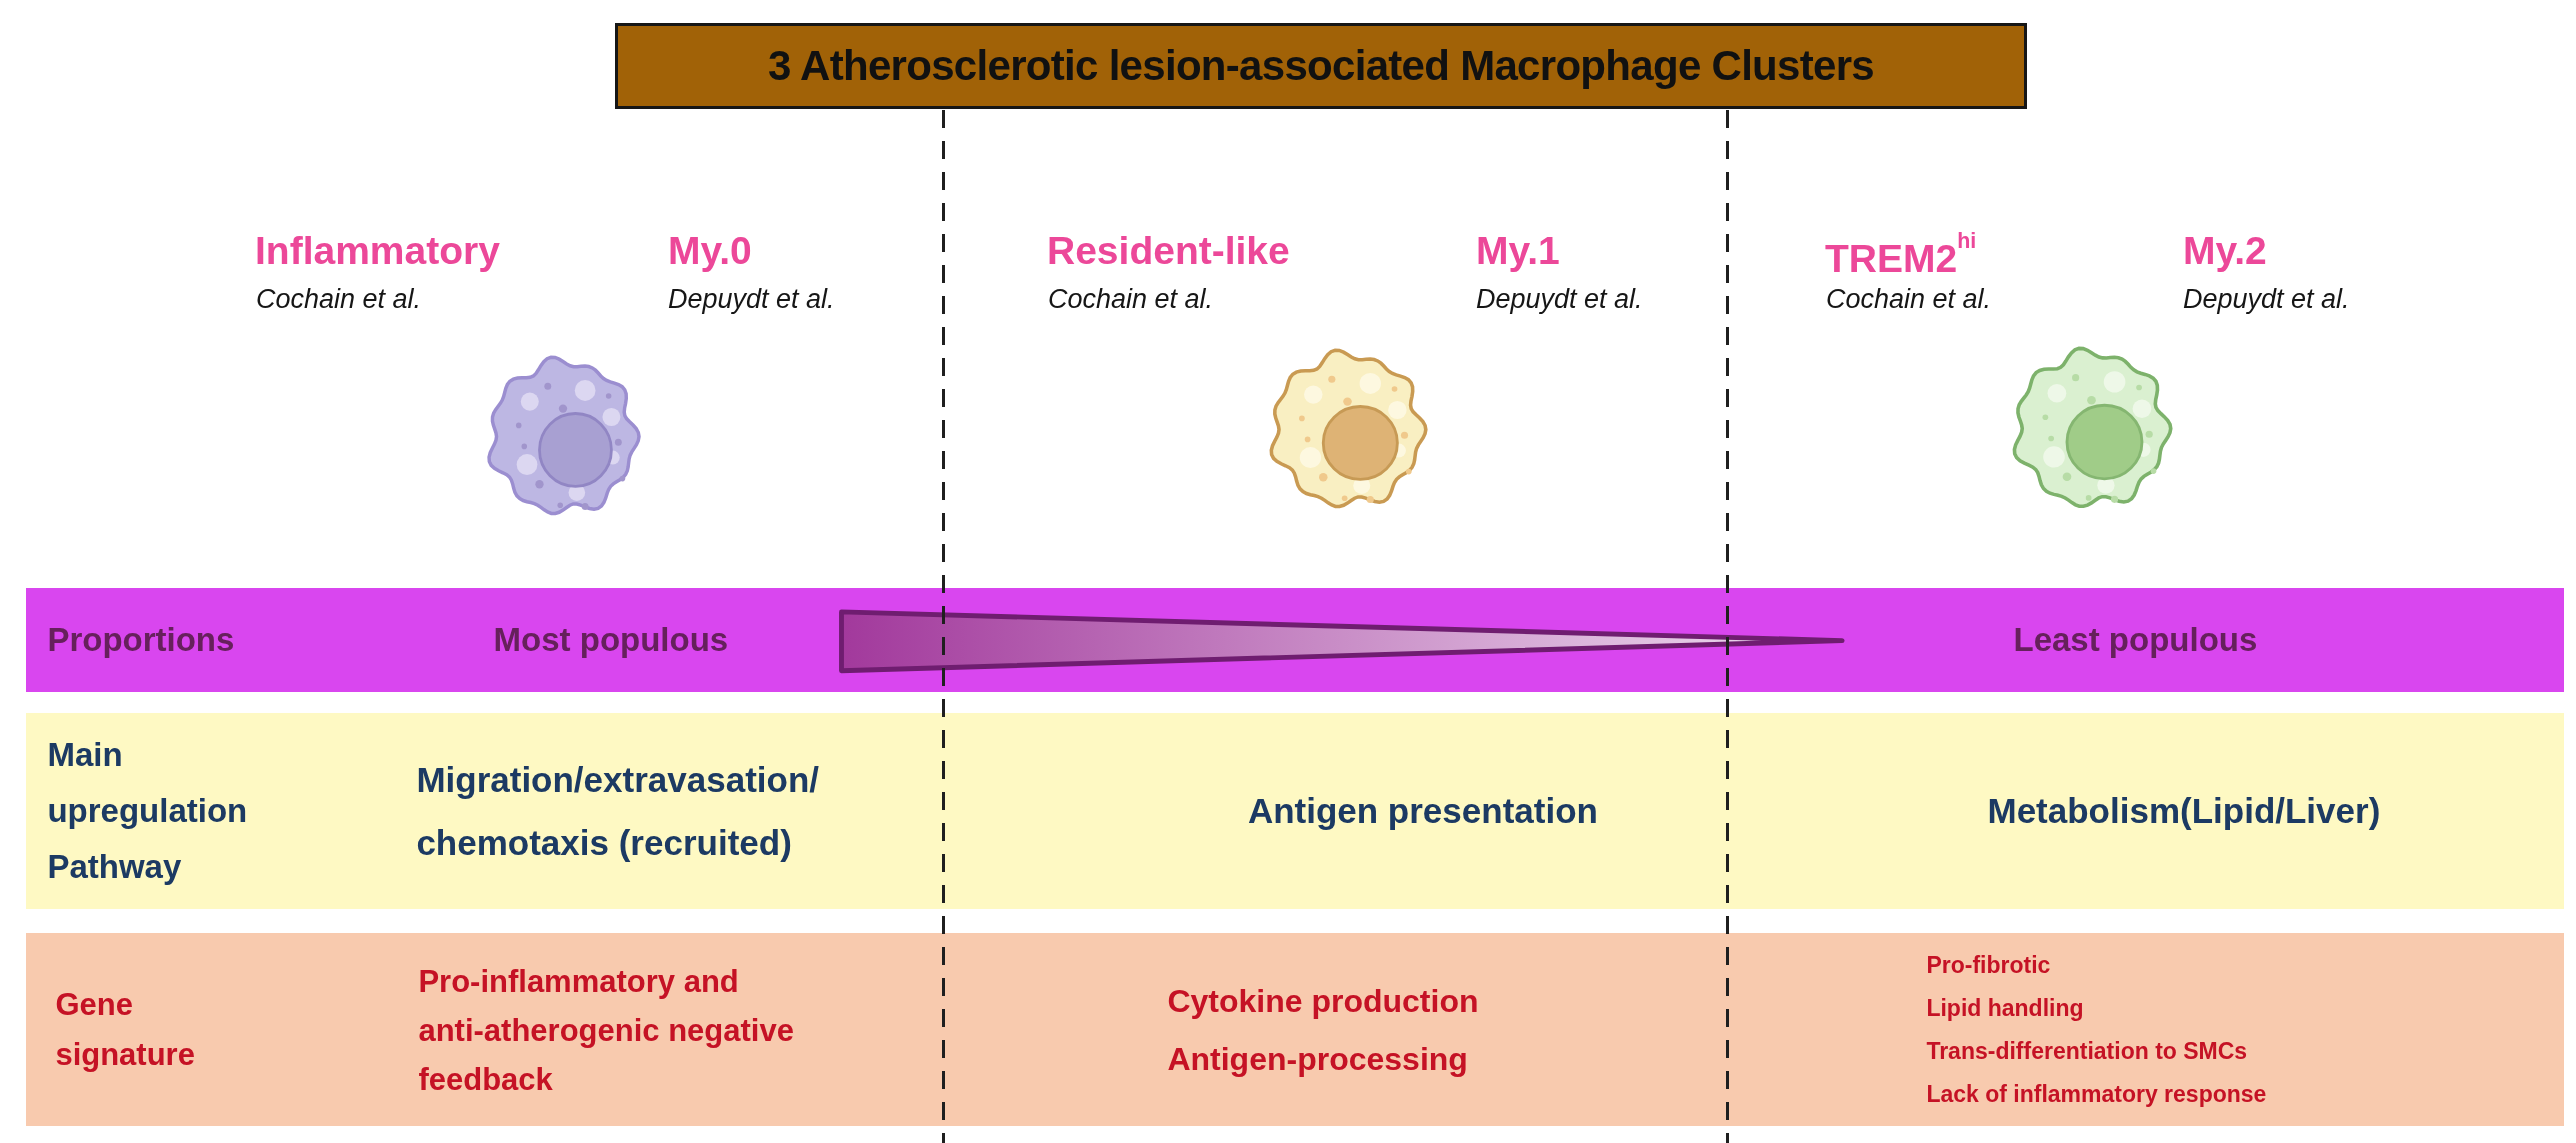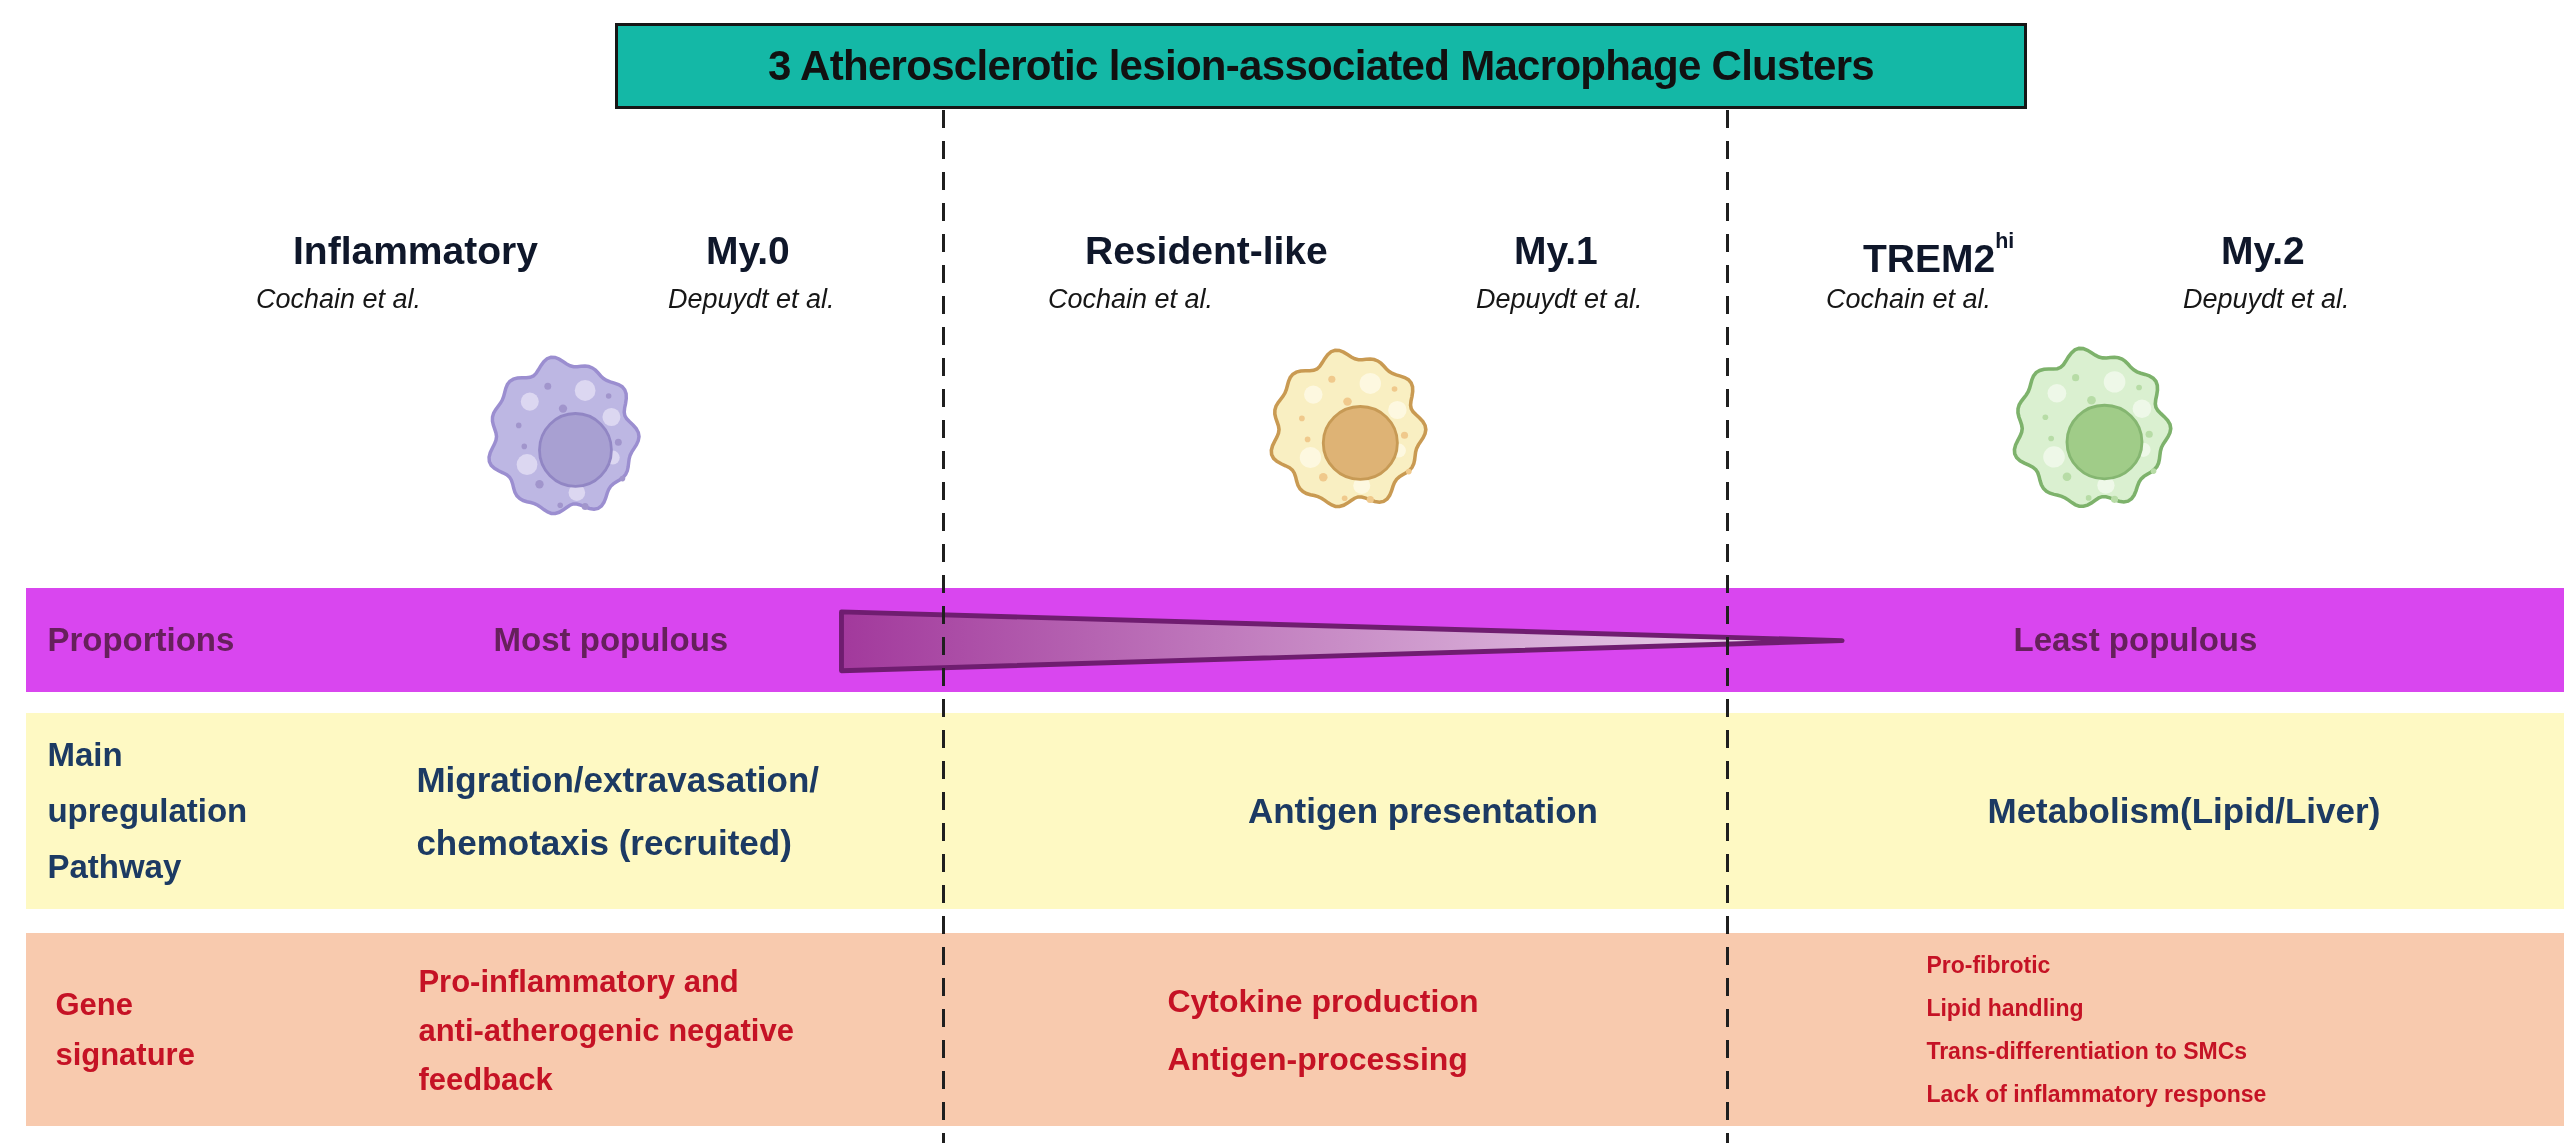--- a/index.html
+++ b/index.html
@@ -3,32 +3,32 @@
 <meta charset="utf-8">
 <style>
   html,body{margin:0;padding:0;background:#ffffff;}
   .canvas{
     position:relative;width:2576px;height:1144px;background:#ffffff;overflow:hidden;
     font-family:"Liberation Sans",sans-serif;color:#111;
   }
   
   .title-box{
     position:absolute;left:615px;top:23px;width:1412px;height:86px;
-    border:3.5px solid #161616;background:#14b8a6;box-sizing:border-box;
+    border:3.5px solid #161616;background:#a16207;box-sizing:border-box;
     display:flex;align-items:center;justify-content:center;
   }
   .title-box span{font-size:42px;font-weight:700;letter-spacing:-0.7px;white-space:nowrap;}
   
   .vdash{
     position:absolute;top:110px;height:1034px;width:2.8px;
     background:repeating-linear-gradient(to bottom,#1f1f1f 0 18px,transparent 18px 31px);
     z-index:30;
   }
   
-  .hname{position:absolute;top:230px;font-size:39px;font-weight:700;line-height:42px;white-space:nowrap;color:#0f172a;margin-left:38px;}
+  .hname{position:absolute;top:230px;font-size:39px;font-weight:700;line-height:42px;white-space:nowrap;color:#ec4899;}
   .hname sup{font-size:0.55em;position:relative;top:-0.45em;}
   .hcite{position:absolute;top:284px;font-size:27px;font-style:italic;line-height:31px;white-space:nowrap;color:#161616;}
   
   .cell{position:absolute;}
   
   .band{position:absolute;left:26.4px;width:2538px;}
   .band .vcenter{position:absolute;top:50%;transform:translateY(-50%);}
   #row-proportions{top:588px;height:104px;}
   #row-pathway{top:713px;height:196px;}
   #row-gene{top:933px;height:193px;}

